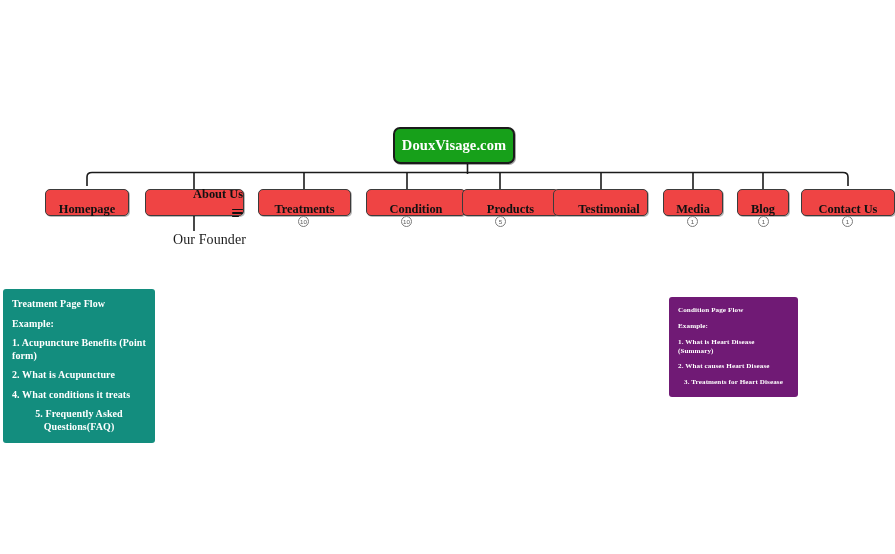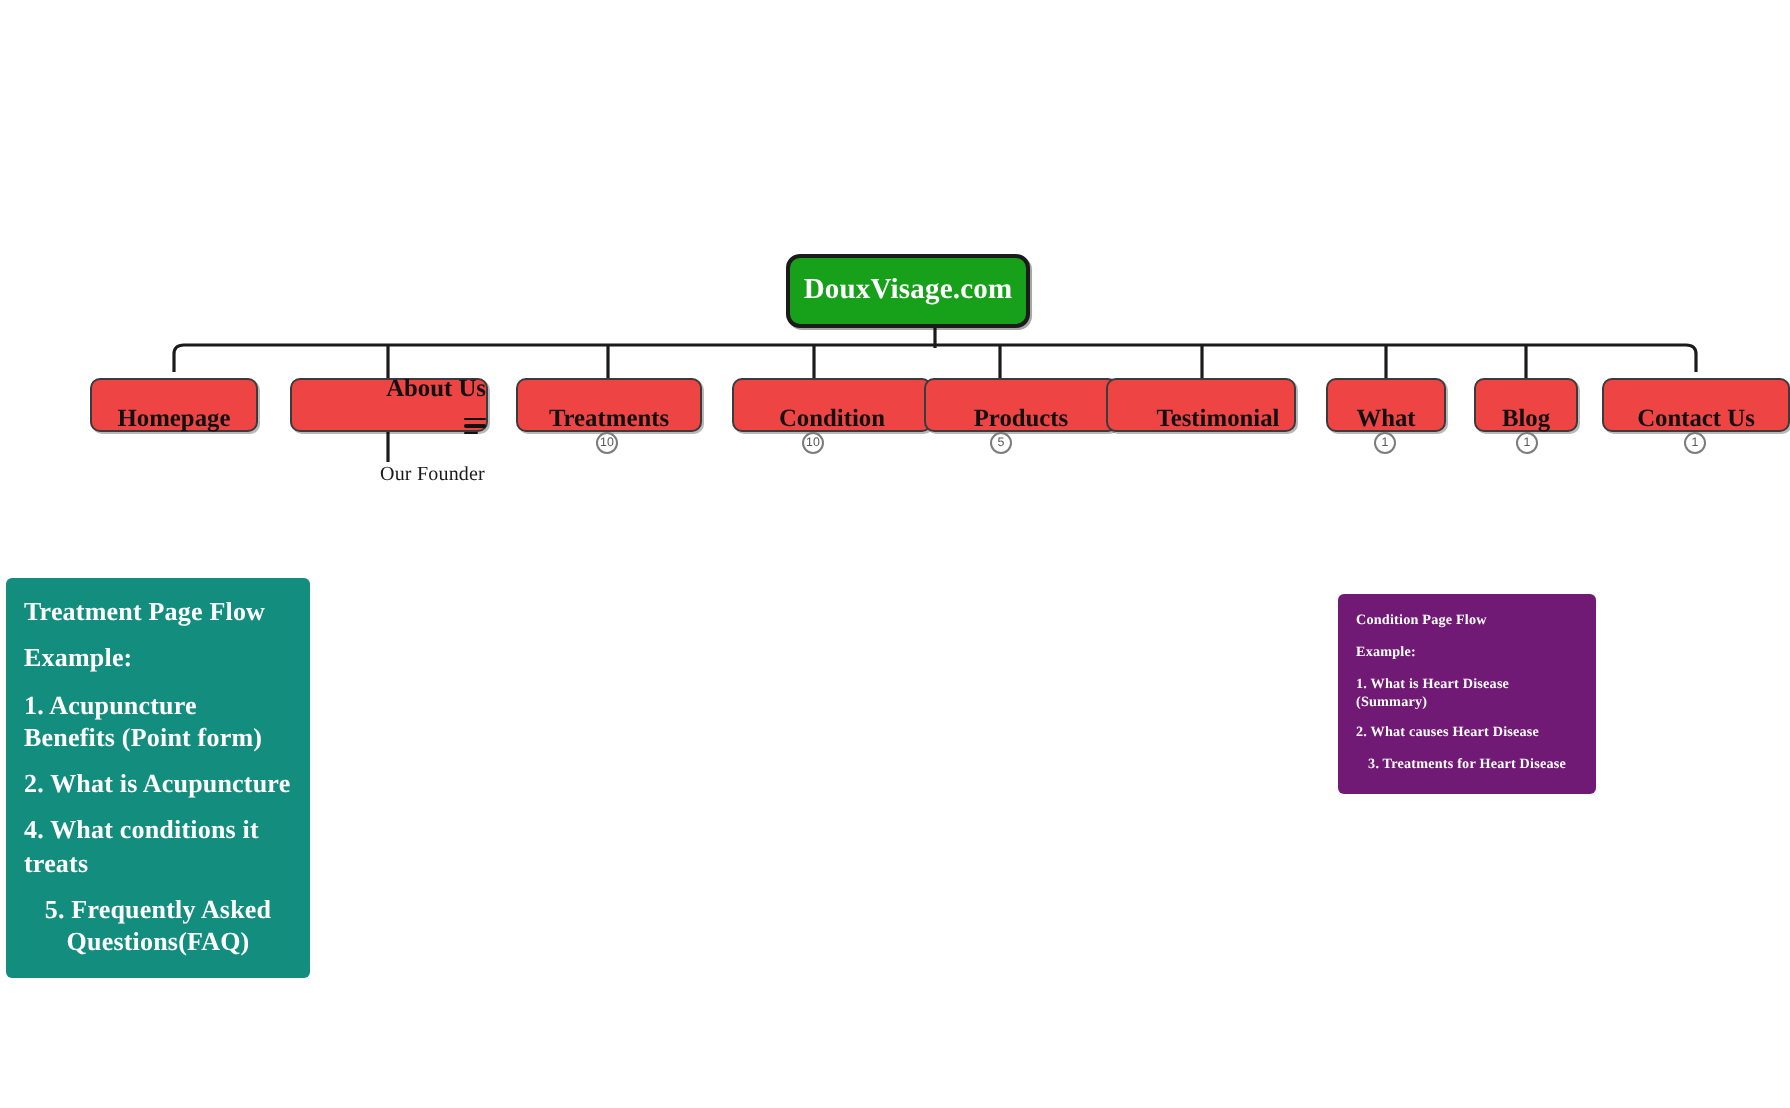--- a/index.html
+++ b/index.html
@@ -107,25 +107,24 @@
     color: #5a5a5a;
     font-size: 6.2px;
     line-height: 9px;
     text-align: center;
     font-family: "Liberation Sans", sans-serif;
   }
 
   
   .leaf-label {
     position: absolute;
-    font-size: 10px;
+    font-size: 14px;
     color: #1a1a1a;
     white-space: nowrap;
     letter-spacing: .1px;
-    margin-left: 17px;
   }
 
   
   .note {
     position: absolute;
     box-sizing: border-box;
     border-radius: 3px;
     padding: 9px 9px 10px 9px;
   }
   .note-teal {
@@ -136,21 +135,21 @@
   }
   .note-blue {
     left: 669px;
     top: 297px;
     width: 129px;
     background: #701a75;
   }
   .note p {
     margin: 0 0 7px 0;
     color: #ffffff;
-    font-size: 13px;
+    font-size: 10px;
     font-weight: bold;
     line-height: 1.25;
     letter-spacing: .1px;
   }
   .note p:last-child { margin-bottom: 0; text-align: center; }
   .note-blue p { font-size: 7.1px; }
 </style>
 </head>
 <body>
 
@@ -202,21 +201,21 @@
 
   <div class="node" style="left:462px; width:97px;">
     <span class="node-label">Products</span>
   </div>
 
   <div class="node" style="left:553px; width:95px;padding-left:17px;">
     <span class="node-label">Testimonial</span>
   </div>
 
   <div class="node" style="left:663px; width:60px;">
-    <span class="node-label">What</span>
+    <span class="node-label">Media</span>
   </div>
 
   <div class="node" style="left:737px; width:52px;">
     <span class="node-label">Blog</span>
   </div>
 
   <div class="node" style="left:801px; width:94px;">
     <span class="node-label">Contact Us</span>
   </div>
 

